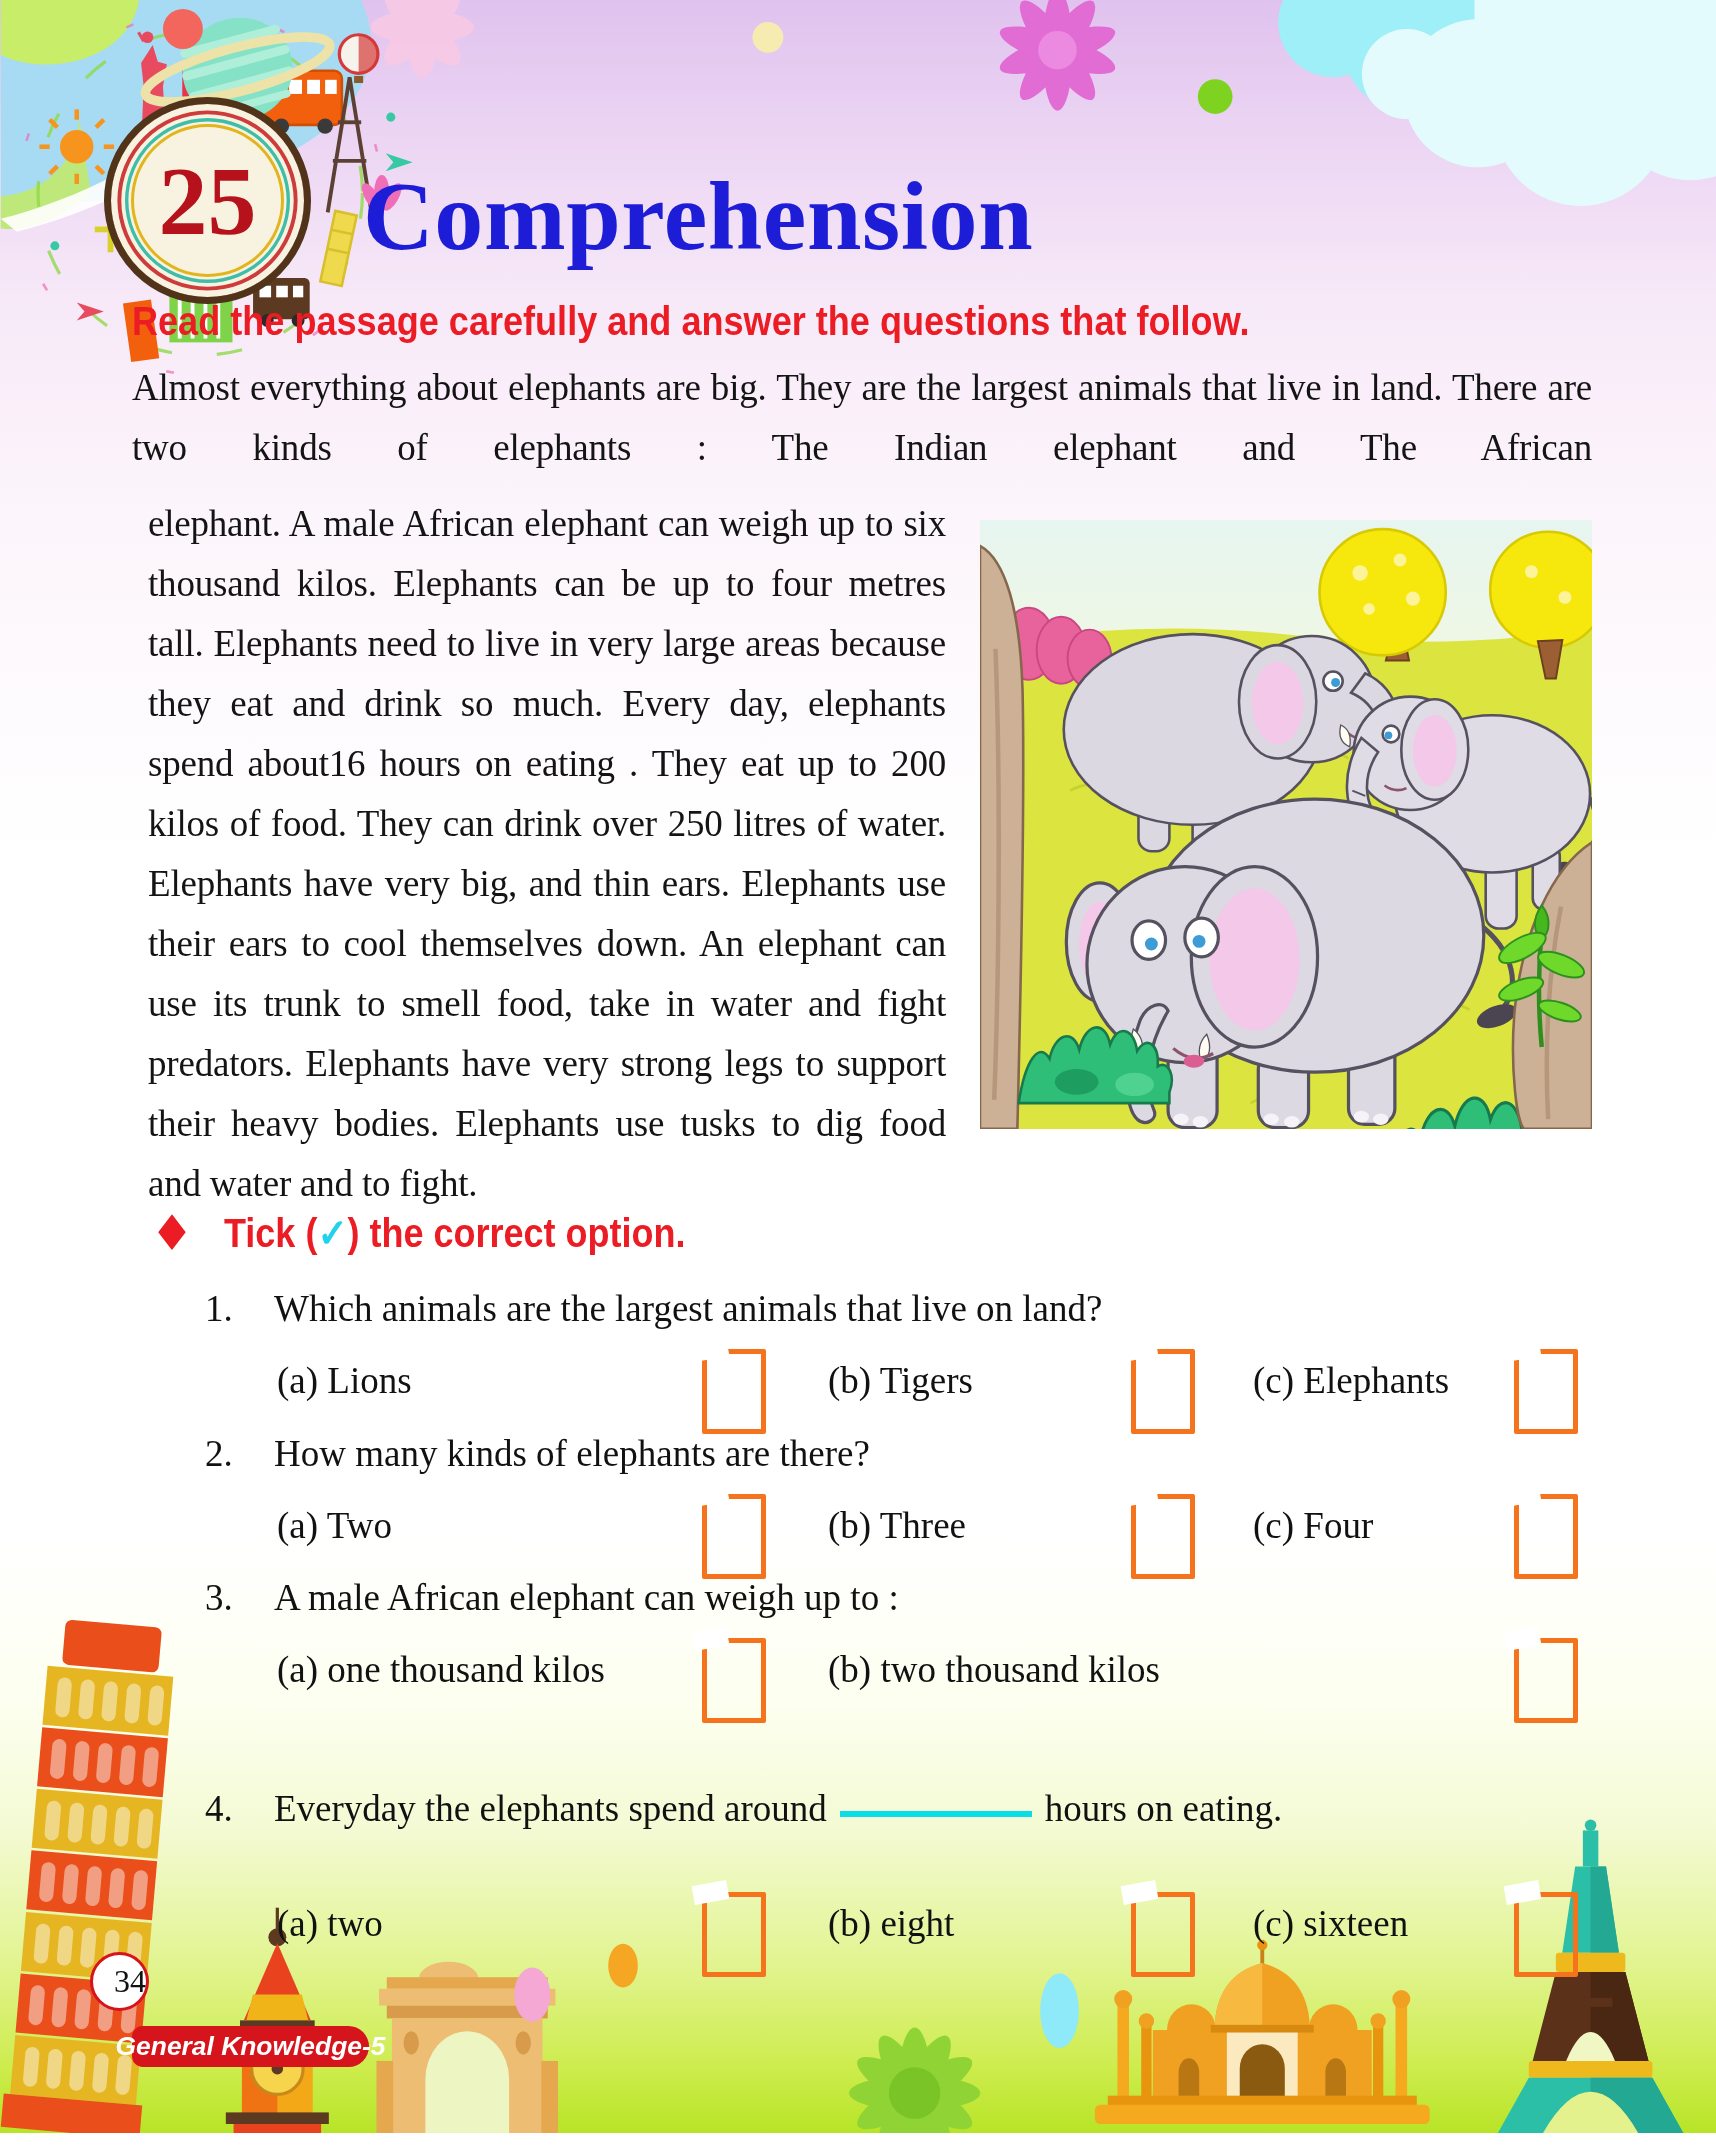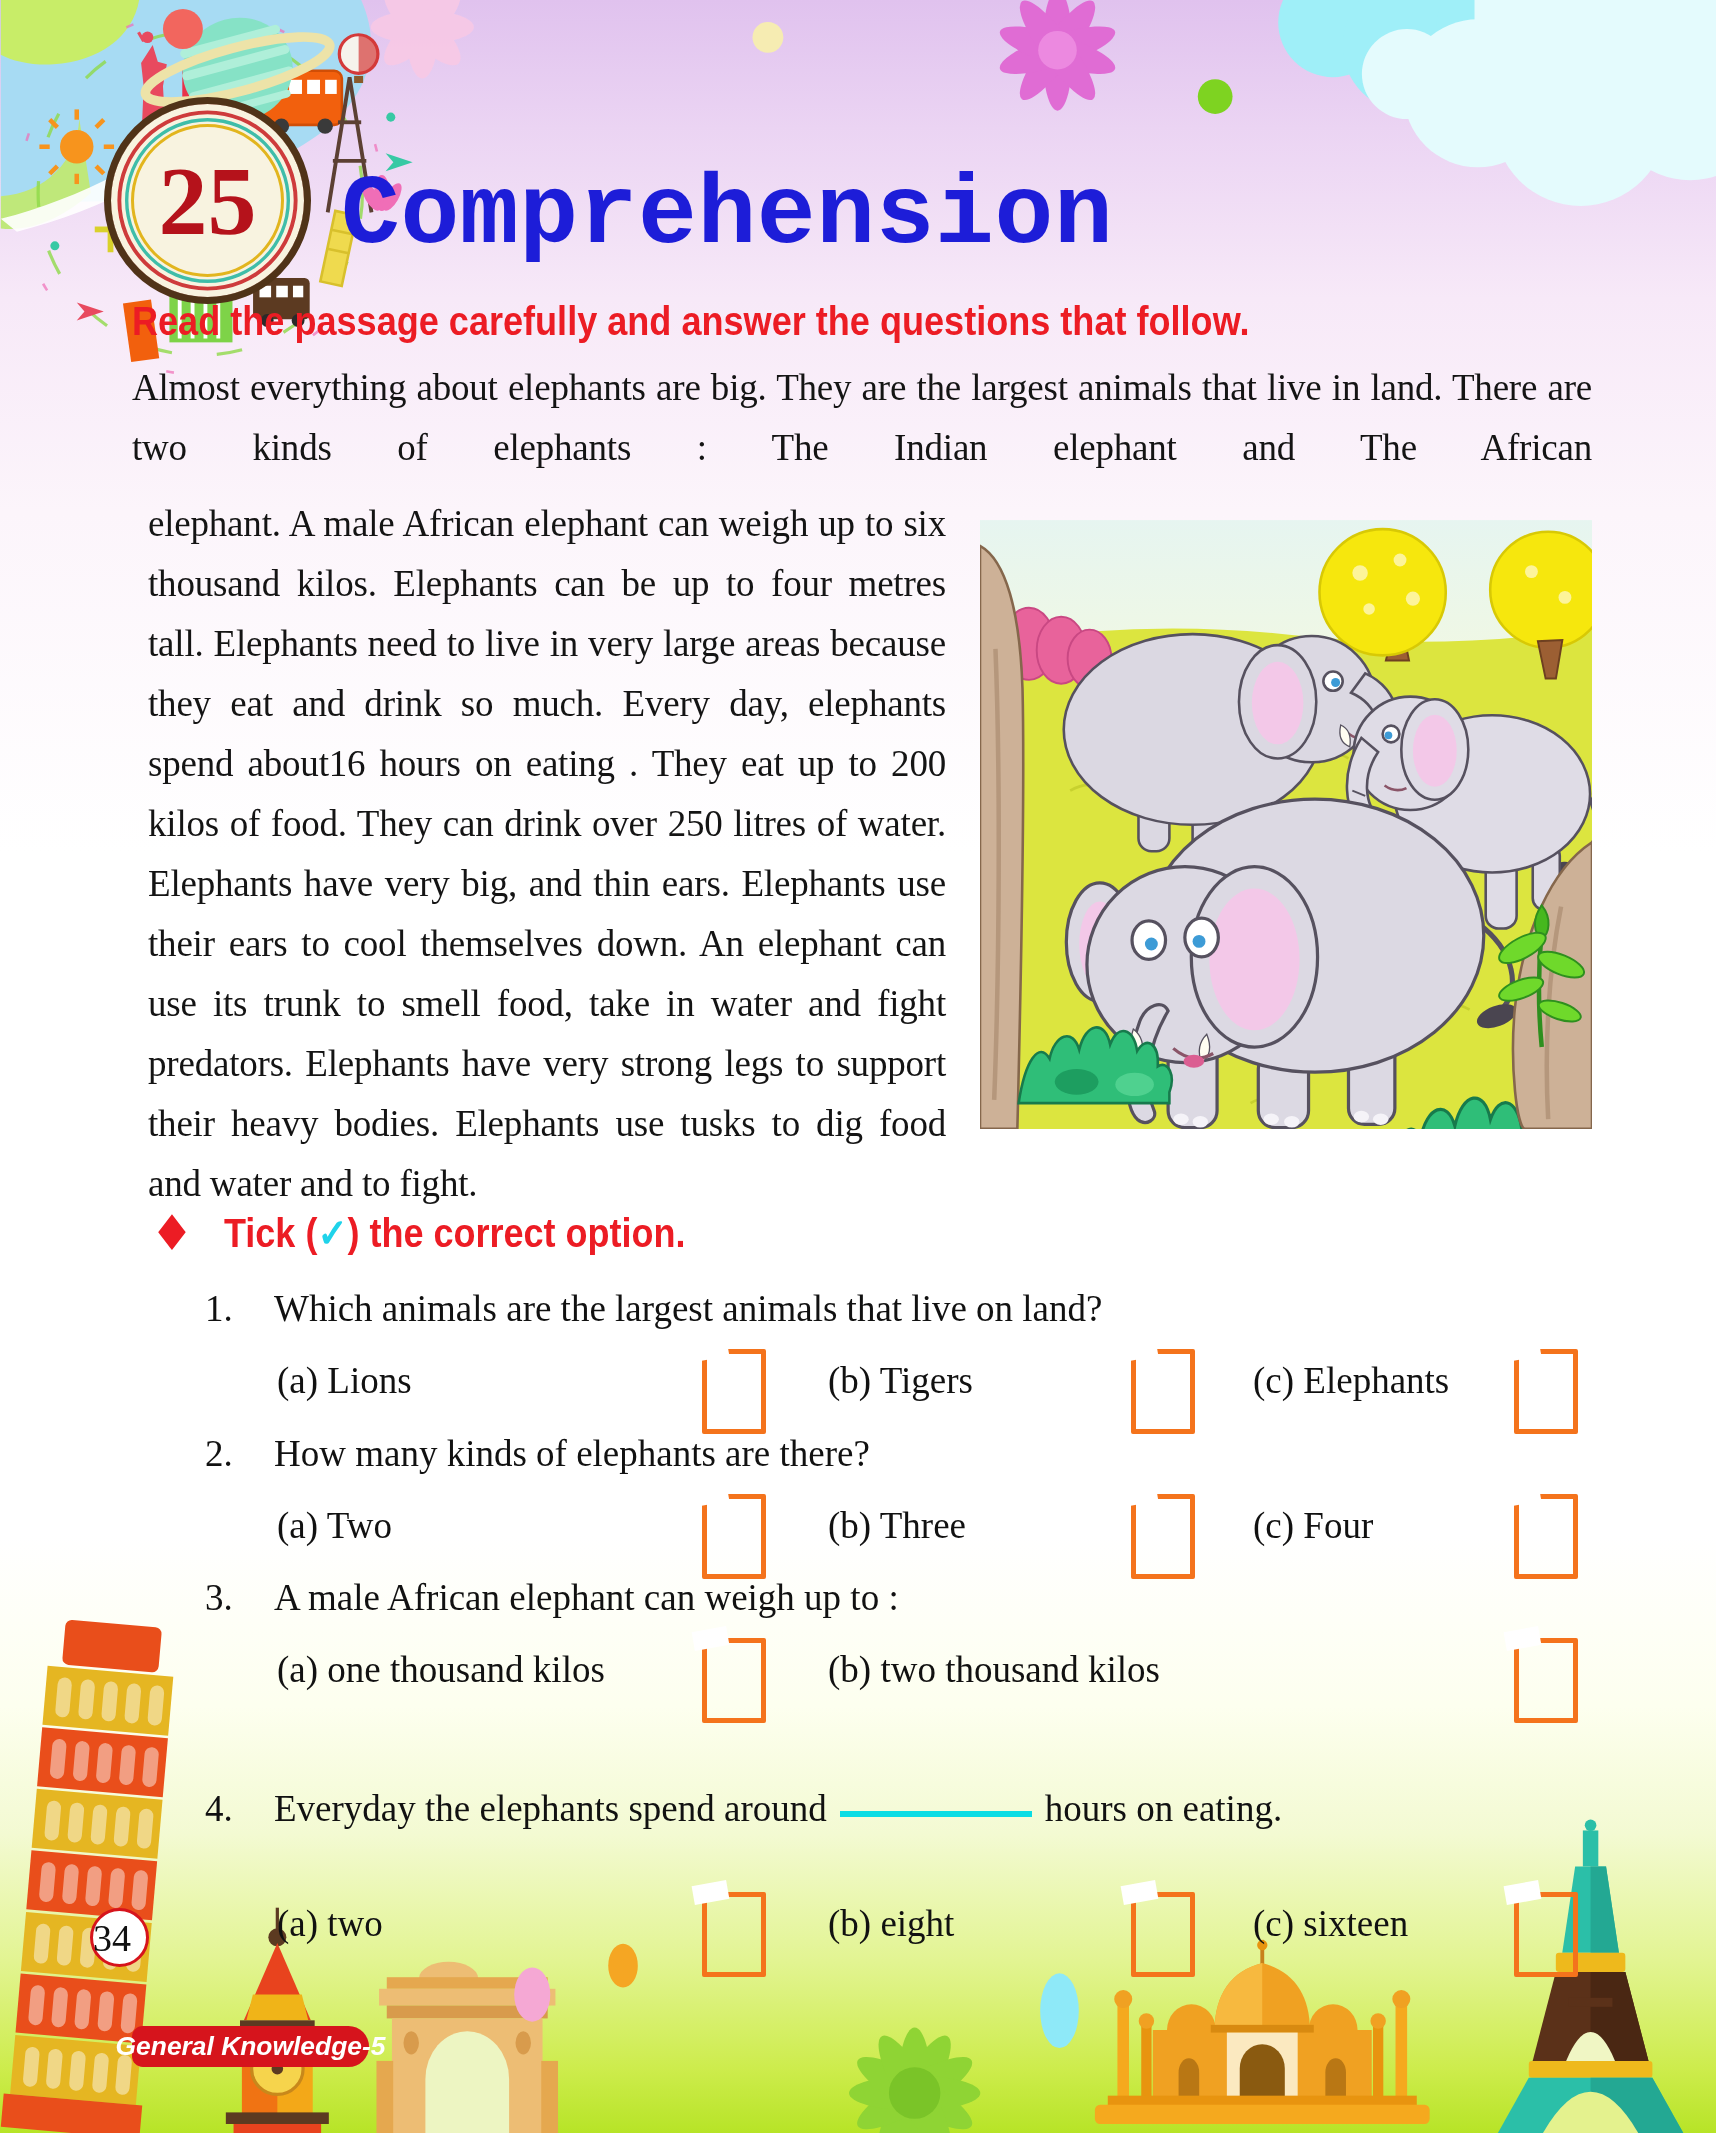--- a/index.html
+++ b/index.html
@@ -11,22 +11,22 @@
   .skyline{position:absolute;left:0;bottom:0;z-index:2;}
 
   
   .chapter-badge{position:absolute;left:104px;top:97px;width:193px;height:193px;border-radius:50%;
     background:#F8F3E0;border:7px solid #503318;z-index:4;
     box-shadow: inset 0 0 0 6.4px #F8F3E0, inset 0 0 0 10.3px #CE3B3B, inset 0 0 0 14px #F8F3E0,
                 inset 0 0 0 17.4px #3FBDA9, inset 0 0 0 20px #F8F3E0, inset 0 0 0 23px #E2B51E;
     display:flex;align-items:center;justify-content:center;}
   .chapter-badge span{font-family:"Liberation Serif",serif;font-weight:bold;font-size:98px;color:#B5121B;}
 
-  .page-title{position:absolute;left:341px;top:160px;z-index:4;
-    font-family:Liberation Mono, monospace;font-weight:bold;font-size:98px;color:#1D1DD8;letter-spacing:0.6px;white-space:nowrap;}
+  .page-title{position:absolute;left:363px;top:160px;z-index:4;
+    font-family:Liberation Serif, serif;font-weight:bold;font-size:98px;color:#1D1DD8;letter-spacing:0.6px;white-space:nowrap;}
 
   .instruction{position:absolute;left:132px;top:298px;z-index:4;white-space:nowrap;
     font-family:"Liberation Sans",sans-serif;font-weight:bold;font-size:41px;color:#EC1C24;
     transform:scaleX(.88);transform-origin:left top;}
 
   
   .passage{position:absolute;left:132px;top:358px;width:1460px;z-index:4;
     font-size:37px;line-height:60px;color:#141414;letter-spacing:-0.2px;}
   .p-intro{margin:0;text-align:justify;text-align-last:justify;}
   .p-body{margin:16px;text-align:justify;}
@@ -44,23 +44,23 @@
   .qtext{position:absolute;left:274px;white-space:nowrap;}
   .opt{position:absolute;white-space:nowrap;}
   .checkbox{position:absolute;top:-10.3px;width:54px;height:75px;border:5.8px solid #F4731C;border-radius:1.9px;background:transparent;}
   .checkbox::before{content:"";position:absolute;left:-14px;top:-14px;width:35px;height:19.3px;background:#fff;transform:rotate(-10deg);}
   .blank{display:inline-block;width:192px;height:6.4px;border-bottom:6.4px solid #0BDDE4;margin:0 13px;vertical-align:3.9px;}
 
   
   .badge-bar{position:absolute;left:132px;top:2026px;width:237px;height:41px;background:#D6141C;
     border-radius:11.6px 22px 22px 11.6px;color:#ffffff;display:flex;align-items:center;justify-content:center;
     font-family:"Liberation Sans",sans-serif;font-style:italic;font-weight:bold;font-size:26.4px;z-index:7;white-space:nowrap;}
-  .badge-circle{position:absolute;left:90px;top:1908px;width:53px;height:53px;background:#ffffff;border:3.9px solid #D6141C;
-    border-radius:50%;display:flex;align-items:center;justify-content:flex-start;z-index:8;
-    font-family:"Liberation Serif",serif;font-size:38px;color:#111;}
+  .badge-circle{position:absolute;left:90px;top:1952px;width:53px;height:53px;background:#ffffff;border:3.9px solid #D6141C;
+    border-radius:50%;display:flex;align-items:center;justify-content:flex-end;z-index:8;
+    font-family:"Liberation Serif",serif;font-size:32px;color:#111;}
 </style>
 </head>
 <body>
 
 <div class="page">
 
   <svg class="decor-top" width="1716" height="399" viewBox="0 0 2664 620">
 
     <g>
       <path d="M0,0 H560 C600,90 560,170 470,225 C350,300 180,330 0,305 Z" fill="#A7DBF3"></path>

